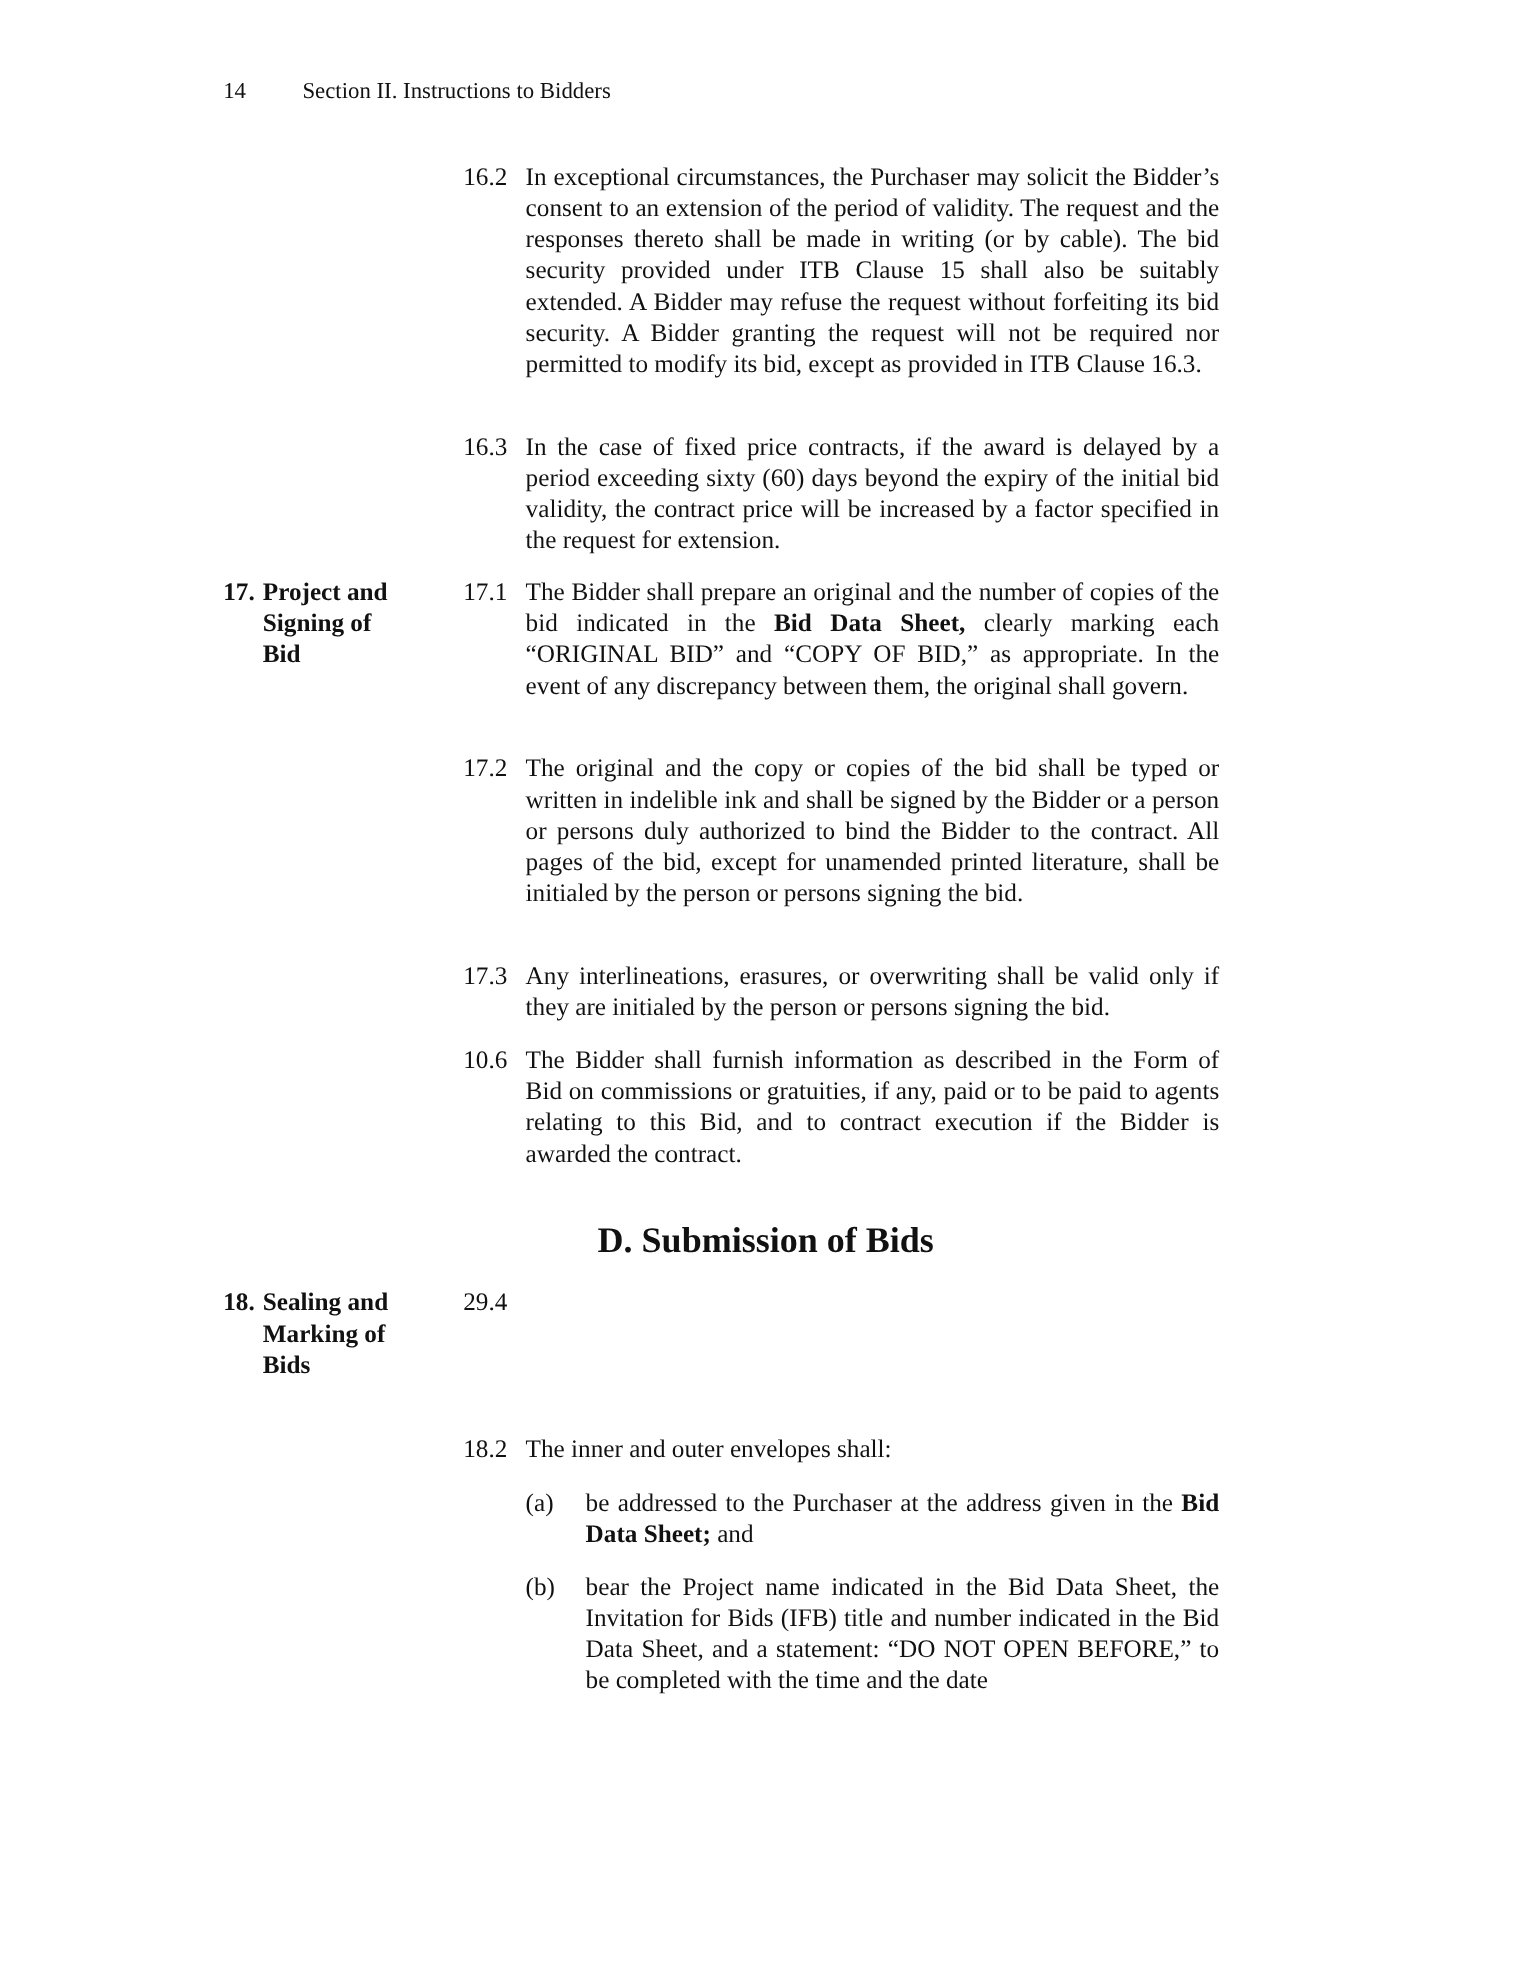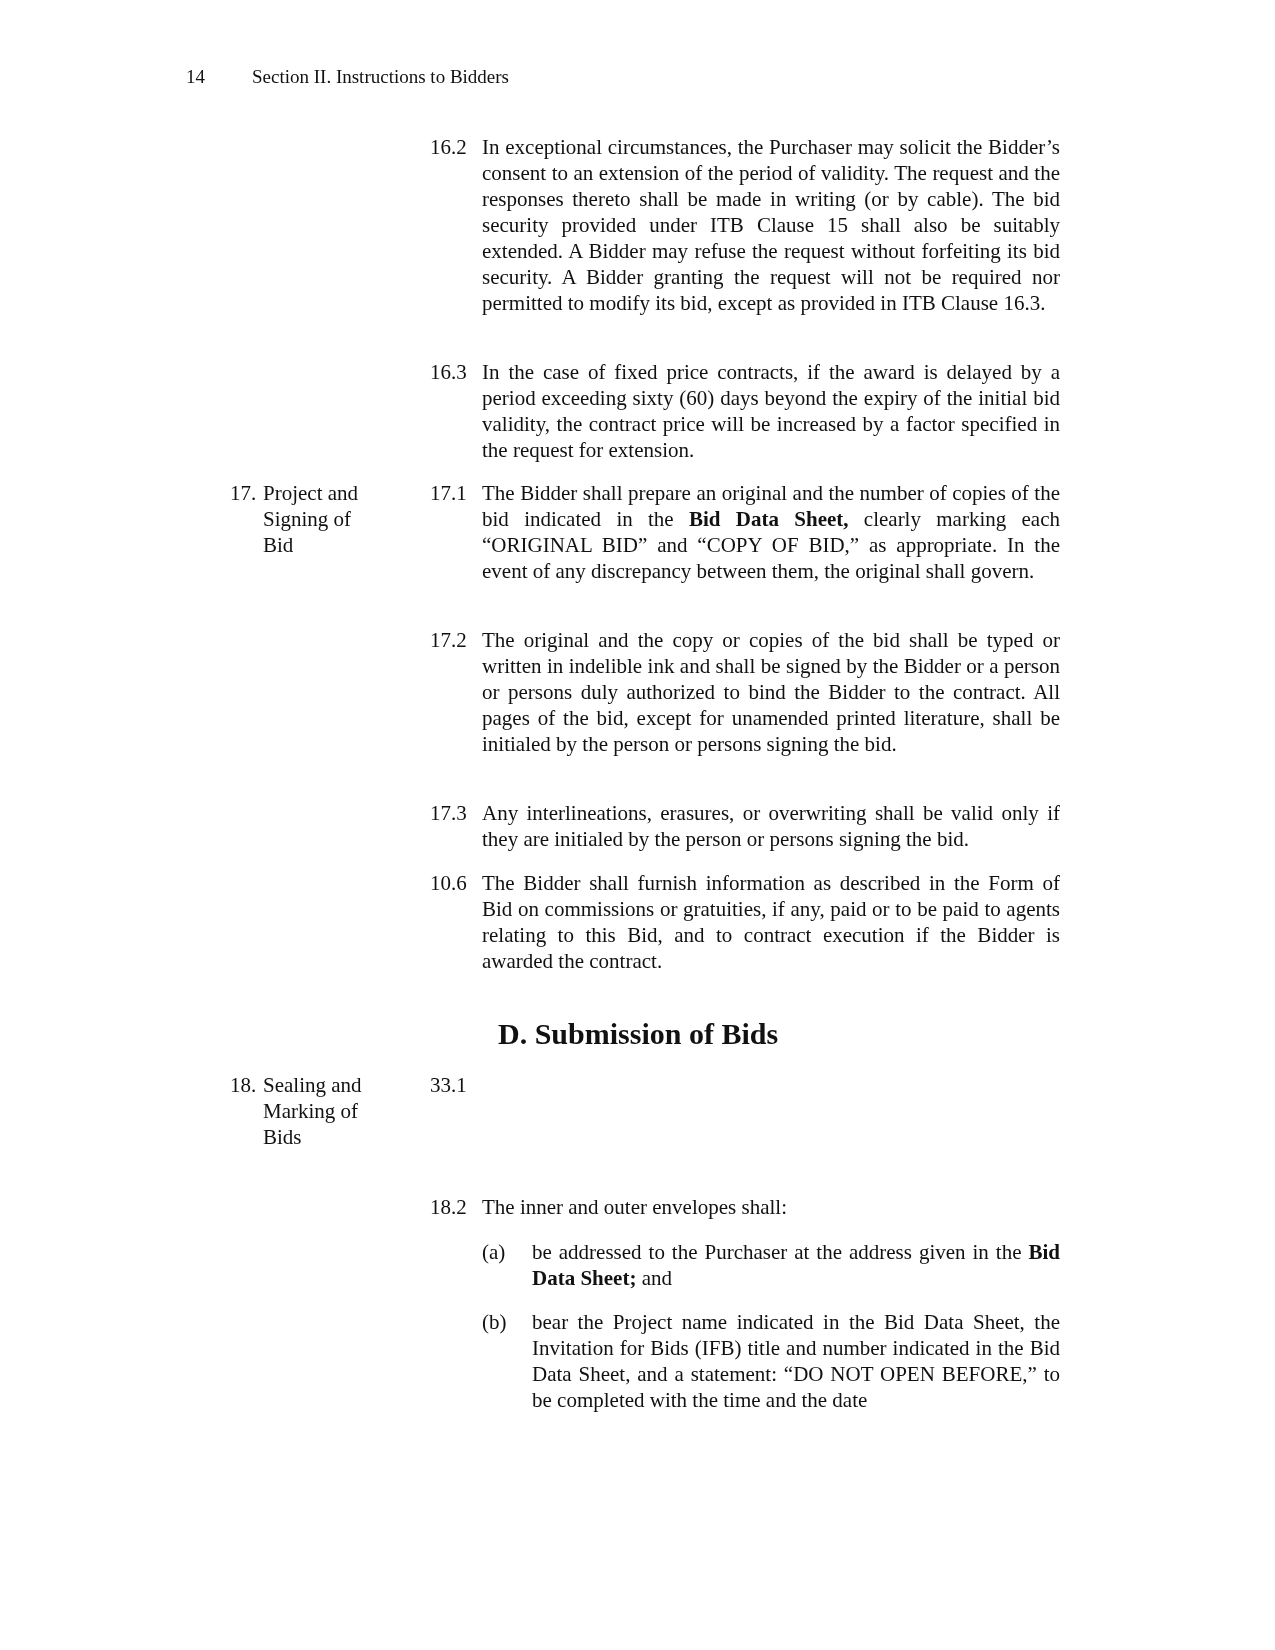--- a/index.html
+++ b/index.html
@@ -1,25 +1,25 @@
 <!DOCTYPE html>
 <html><head>
 <meta charset="utf-8">
 <style>
   html, body { margin: 0; padding: 0; background: #ffffff; }
   body { width: 1275px; height: 1650px; position: relative; overflow: hidden;
          font-family: "Liberation Serif", serif; color: #111; }
   .header { position: absolute; top: 66px; left: 186px; font-size: 19px; }
   .header .pg { position: absolute; left: 0; }
   .header .sec { position: absolute; left: 66px; white-space: nowrap; }
-  .block { position: absolute; left: 186px; width: 860px; margin-left: 44px; }
+  .block { position: absolute; left: 186px; width: 860px; }
   .clause { position: relative; font-size: 21px; line-height: 26px; }
   .clause .num { position: absolute; left: 200px; }
   .clause .text { margin-left: 252px; width: 578px; text-align: justify; text-align-last: left; }
-  .side { position: absolute; left: 0; top: 0; width: 160px; font-weight: normal; font-size: 21px; line-height: 26px; }
+  .side { position: absolute; left: 0; top: 0; width: 160px; font-weight: bold; font-size: 21px; line-height: 26px; }
   .side .n { position: absolute; left: 0; }
   .side .t { margin-left: 33px; }
   .heading { position: absolute; left: 498px; font-weight: bold; font-size: 30px; }
   .sub { position: relative; font-size: 21px; line-height: 26px; }
   .sub .lbl { position: absolute; left: 252px; }
   .sub .text { margin-left: 302px; width: 528px; text-align: justify; text-align-last: left; }
   b { font-weight: bold; }
 </style>
 </head>
 <body>
@@ -84,21 +84,21 @@
 <div class="block" style="top:1072px;">
   <div class="side">
     <span class="n">18.</span>
     <div class="t">
       <div>Sealing and</div>
       <div>Marking of</div>
       <div>Bids</div>
     </div>
   </div>
   <div class="clause">
-    <span class="num">33.1</span>
+    <span class="num">29.4</span>
   </div>
 </div>
 
 <div class="block" style="top:1194px;">
   <div class="clause">
     <span class="num">18.2</span>
     <div class="text">The inner and outer envelopes shall:</div>
   </div>
 </div>
 

